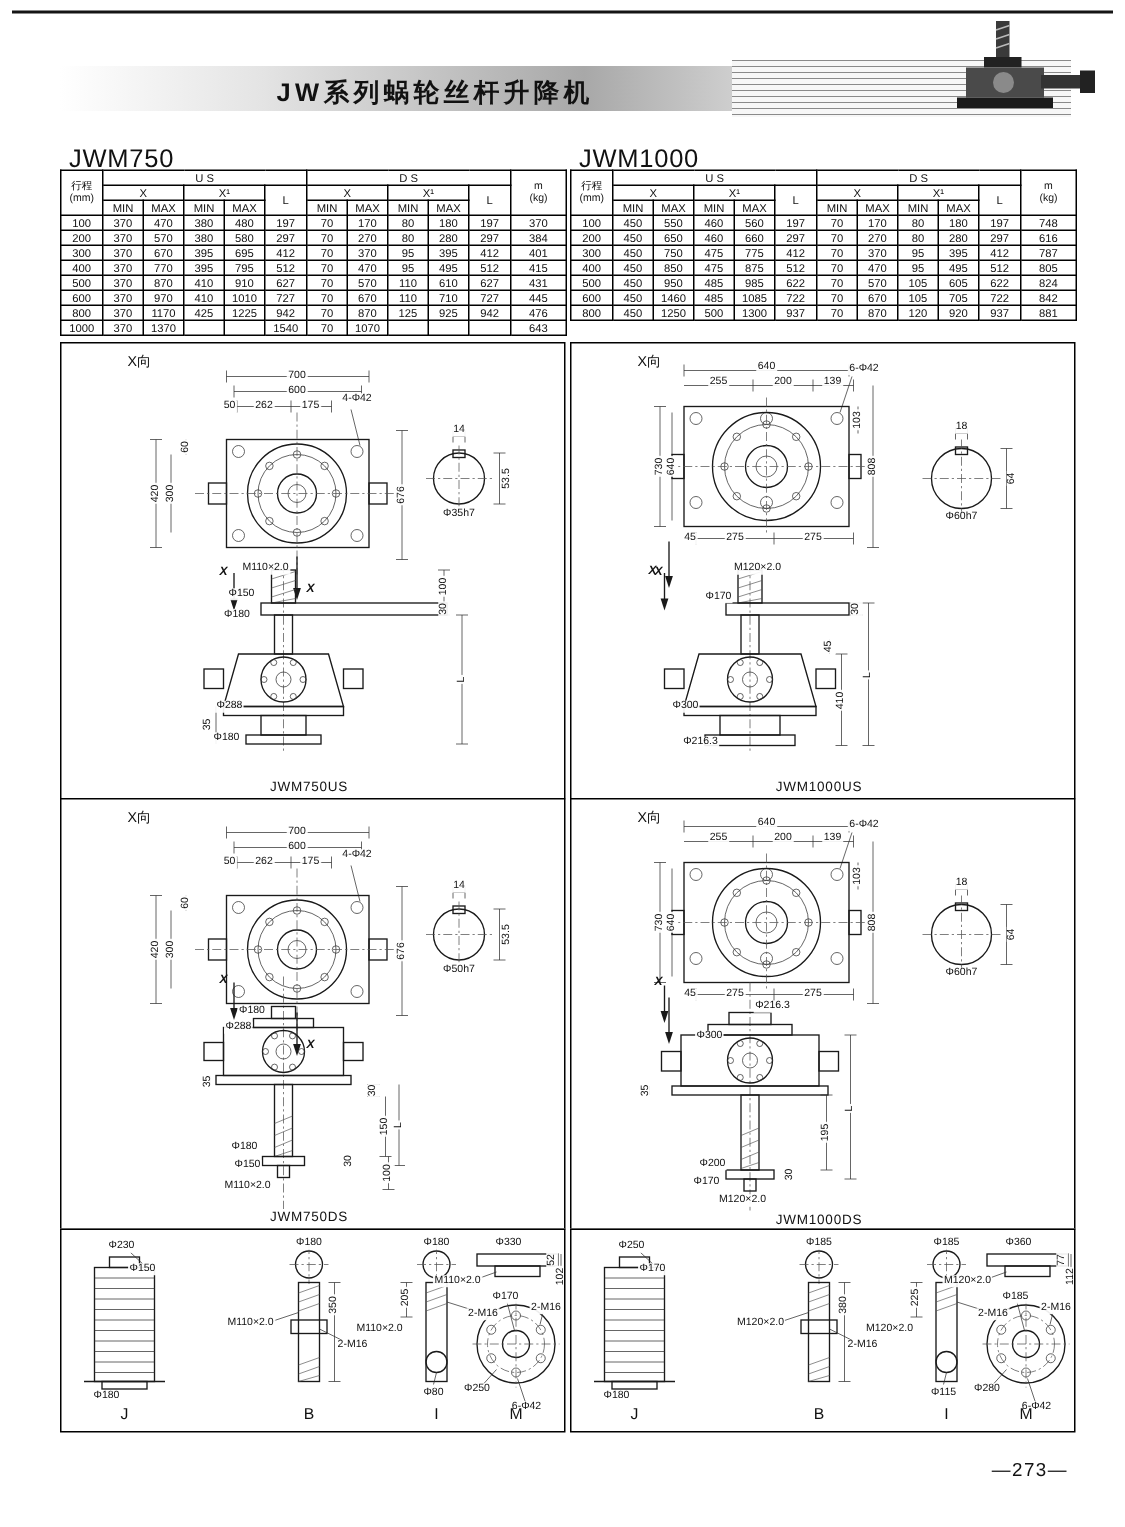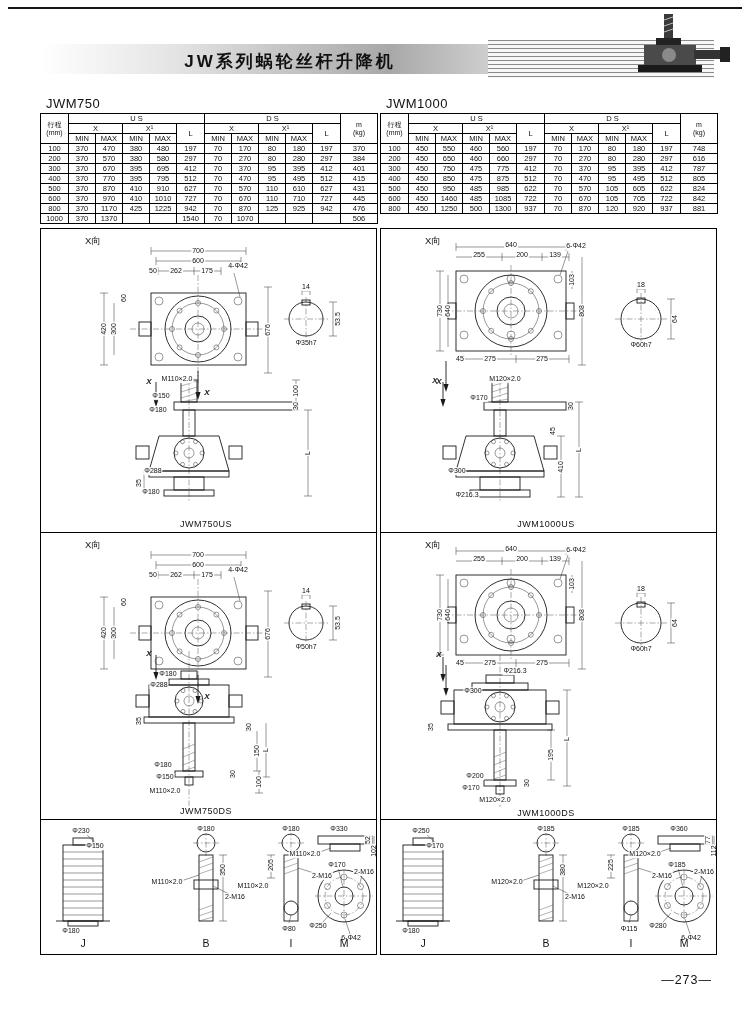--- a/index.html
+++ b/index.html
@@ -12,21 +12,21 @@
 .tn{stroke:#333;stroke-width:0.5;fill:none}
 .dsh{stroke:#555;stroke-width:0.5;fill:none;stroke-dasharray:6 2 1.5 2}
 .hatch{stroke:#555;stroke-width:0.45}
 .fl{fill:#1a1a1a}
 .dim{position:absolute;font-size:7px;line-height:1.1;white-space:nowrap;background:rgba(255,255,255,.92);padding:0 1px;transform:translate(-50%,-50%);z-index:3}
 .dim.v{transform:translate(-50%,-50%) rotate(-90deg)}
 .axis{font-size:8px;font-style:italic;font-weight:bold;background:none}
 .viewlabel{position:absolute;font-size:9.5px;z-index:3;left:44px;top:6px}
 .caption{position:absolute;font-size:9px;letter-spacing:.5px;transform:translateX(-50%);z-index:3;background:#fff;padding:0 2px}
 .fitcap{font-size:10.5px;background:none}
-.model{font-size:13px;letter-spacing:.5px}
+.model{font-size:17px;letter-spacing:.5px}
 .title{font-size:17px;font-weight:bold;letter-spacing:3px;transform:translateX(-50%);white-space:nowrap;z-index:2}
 .pageno{font-size:12.5px;letter-spacing:1px}
 .spec{position:absolute;border-collapse:collapse;table-layout:fixed;background:#fff}
 .spec th,.spec td{border:1px solid #000;padding:0;text-align:center;font-weight:400;height:10px;line-height:9px;overflow:hidden;font-size:7.5px}
 .hdr2{display:block;font-size:7px;line-height:8px}
 .toprule{left:8px;top:7px;width:734px;height:2px;background:#151515}
 .band{left:40px;top:44px;width:448px;height:30px;background:linear-gradient(90deg,#fff 0%,#e4e4e4 30%,#a8a8a8 78%,#cecece 100%)}
 .stripes{left:488px;top:40px;width:226px;height:38px;background:repeating-linear-gradient(180deg,#8a8a8a 0 1px,#f7f7f7 1px 4px)}
 </style>
 </head>
@@ -203,21 +203,21 @@
         <td>370</td>
         <td>1370</td>
         <td></td>
         <td></td>
         <td>1540</td>
         <td>70</td>
         <td>1070</td>
         <td></td>
         <td></td>
         <td></td>
-        <td>506</td>
+        <td>643</td>
       </tr>
     </tbody>
 </table>
 
 <table class="spec" style="left:380px;top:113px;width:337px">
 <colgroup>
       <col style="width:28px">
       <col style="width:27px">
       <col style="width:27px">
       <col style="width:27px">

